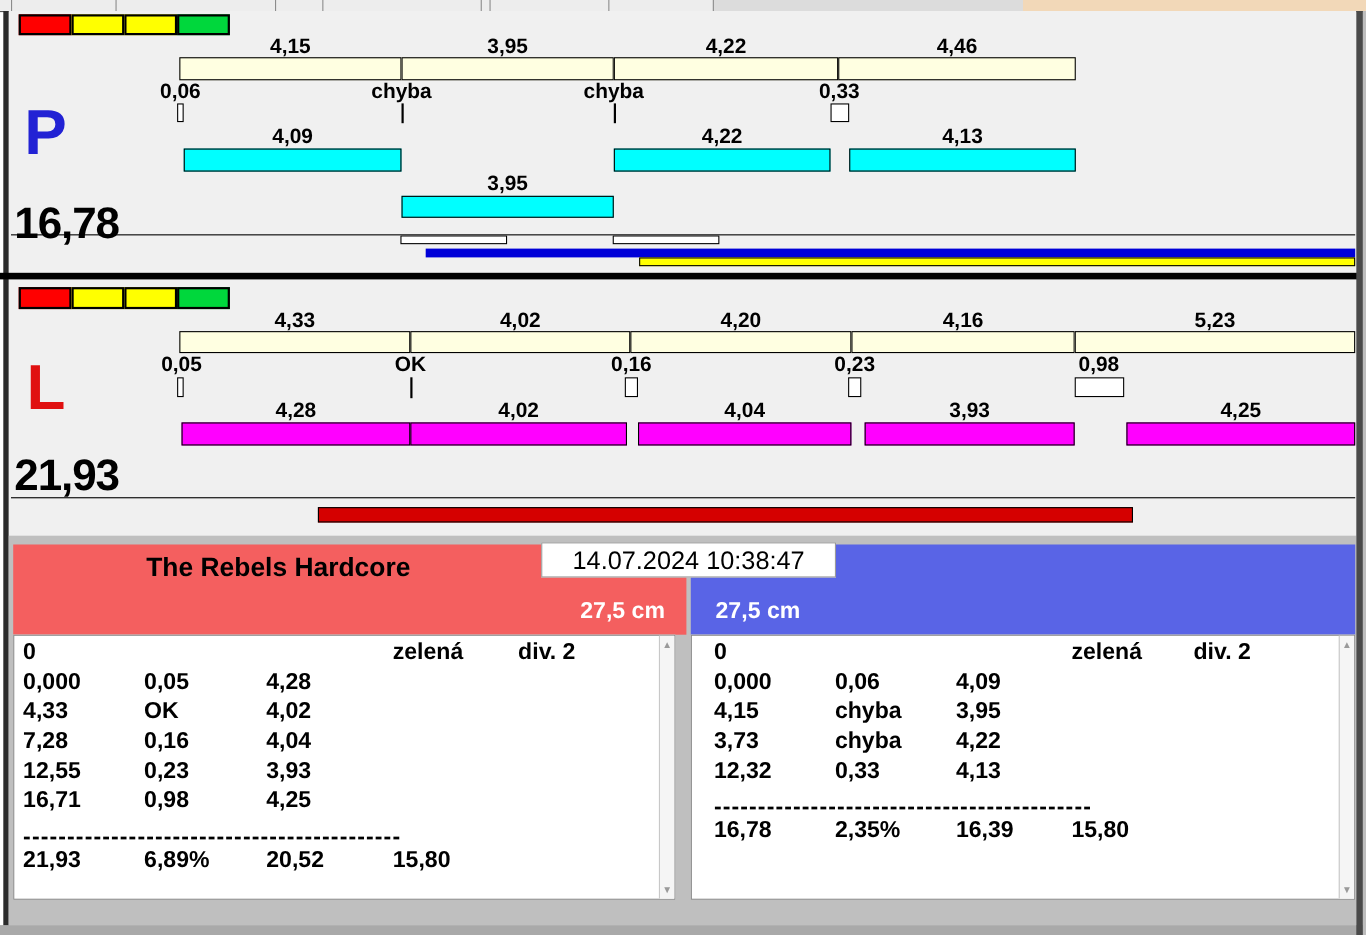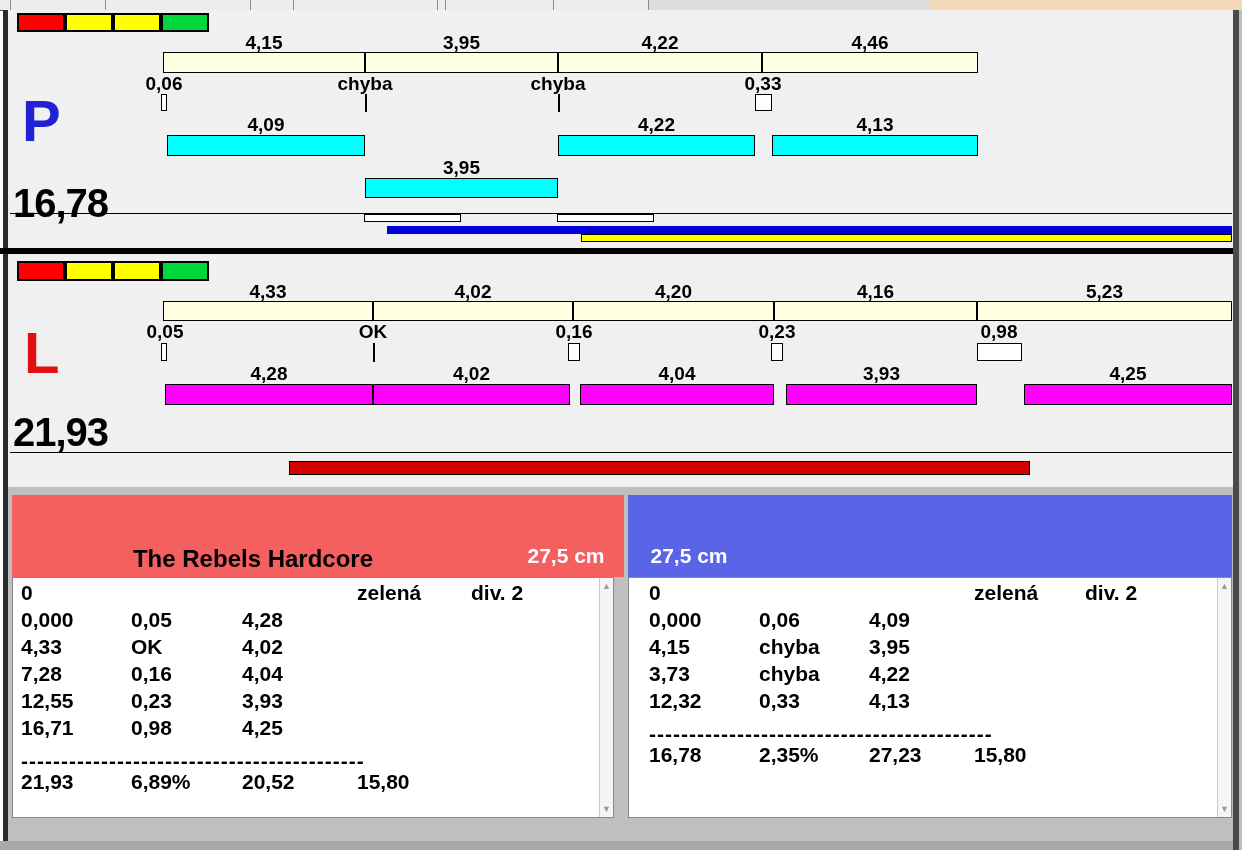--- a/index.html
+++ b/index.html
@@ -134,25 +134,26 @@
       <div class="bar" style="left: 289px; top: 461px; width: 741px; height: 14px; background: rgb(213, 0, 0); border: 1px solid rgb(0, 0, 0);"></div>
     </div>
 
   <div class="separator" id="separator" style="top: 248px; height: 6px;"></div>
 
   <div class="panel-frame" id="panel-frame" style="left: 8px; top: 487px; width: 1225px; height: 354px;"></div>
 
   <div class="team-header" id="team0-bg" style="left: 12px; top: 495px; width: 612px; background: rgb(244, 95, 95);"></div>
   <div class="team-header" id="team1-bg" style="left: 628px; top: 495px; width: 604px; background: rgb(89, 100, 230);"></div>
 
-  <div class="team-title" id="team0-title" style="left: 253px; top: 503px; margin-top: 42px;">The Rebels Hardcore</div>
+  <div class="team-title" id="team0-title" style="left: 253px; top: 503px;">The Rebels Hardcore</div>
   <div class="height-label" id="team0-height" style="left: 566px; top: 544px;">27,5 cm</div>
 
   <div class="height-label" id="team1-height" style="left: 689px; top: 544px;">27,5 cm</div>
 
+  <div class="timestamp" id="timestamp" style="left: 492px; top: 493px; width: 266px; height: 30px;">14.07.2024 10:38:47</div>
 
   <div class="rtable" id="table0" style="left: 12px; top: 577px; width: 602px; height: 241px;">
       <div class="cell" style="left: 8px; top: 4px;">0</div>
       <div class="cell" style="left: 344px; top: 4px;">zelená</div>
       <div class="cell" style="left: 458px; top: 4px;">div. 2</div>
       <div class="cell" style="left: 8px; top: 31px;">0,000</div>
       <div class="cell" style="left: 118px; top: 31px;">0,05</div>
       <div class="cell" style="left: 229px; top: 31px;">4,28</div>
       <div class="cell" style="left: 8px; top: 58px;">4,33</div>
       <div class="cell" style="left: 118px; top: 58px;">OK</div>
@@ -184,21 +185,21 @@
       <div class="cell" style="left: 240px; top: 58px;">3,95</div>
       <div class="cell" style="left: 20px; top: 85px;">3,73</div>
       <div class="cell" style="left: 130px; top: 85px;">chyba</div>
       <div class="cell" style="left: 240px; top: 85px;">4,22</div>
       <div class="cell" style="left: 20px; top: 112px;">12,32</div>
       <div class="cell" style="left: 130px; top: 112px;">0,33</div>
       <div class="cell" style="left: 240px; top: 112px;">4,13</div>
       <div class="dash-row" style="left: 20px; top: 145px;">-------------------------------------------</div>
       <div class="cell" style="left: 20px; top: 166px;">16,78</div>
       <div class="cell" style="left: 130px; top: 166px;">2,35%</div>
-      <div class="cell" style="left: 240px; top: 166px;">27,23</div>
+      <div class="cell" style="left: 240px; top: 166px;">16,39</div>
       <div class="cell" style="left: 345px; top: 166px;">15,80</div>
     </div>
 
   <div class="scrollbar" id="sb0" style="left: 599px; top: 578px; height: 239px;">
     <div class="scroll-arrow" style="top:1px;">▲</div>
     <div class="scroll-arrow" style="bottom:1px;top:auto;">▼</div>
   </div>
   <div class="scrollbar" id="sb1" style="left: 1217px; top: 578px; height: 239px;">
     <div class="scroll-arrow" style="top:1px;">▲</div>
     <div class="scroll-arrow" style="bottom:1px;top:auto;">▼</div>

